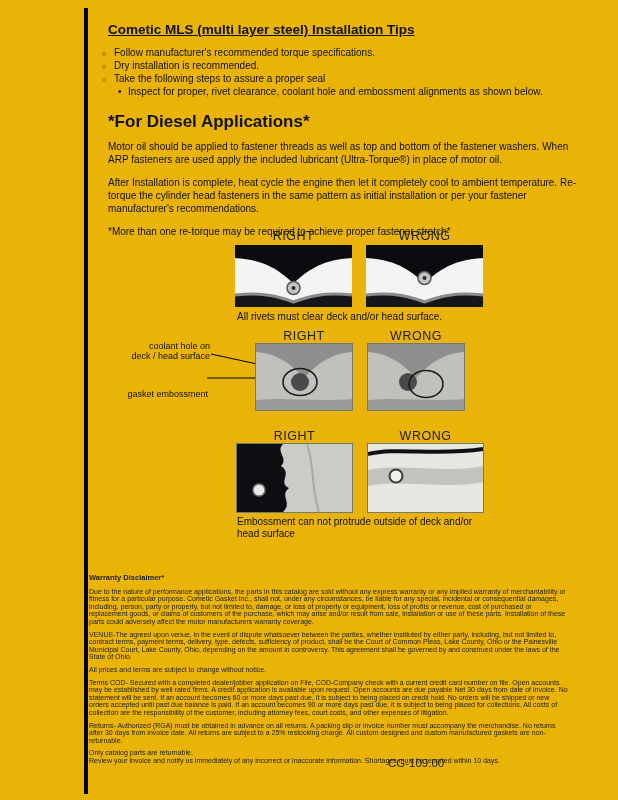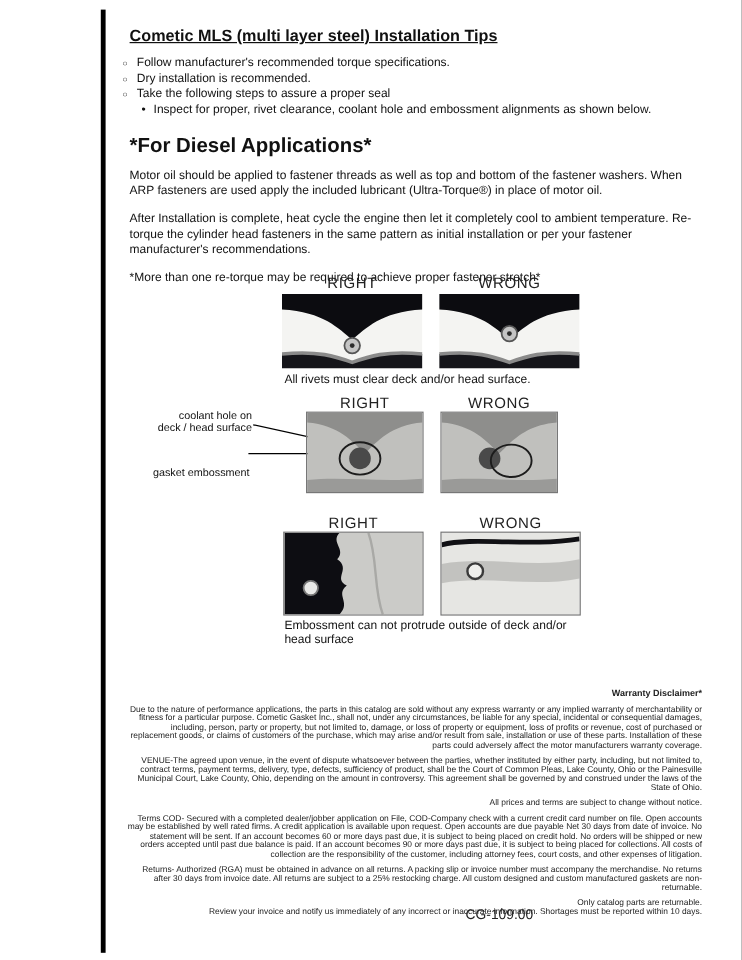--- a/index.html
+++ b/index.html
@@ -1,17 +1,17 @@
 <!DOCTYPE html>
 <html><head>
 <meta charset="utf-8">
 <style>
   html,body{margin:0;padding:0;background:#888;}
   .page{
-    position:relative;width:618px;height:800px;background:#ffffff;
+    position:relative;width:618px;height:800px;background:#eab308;
     font-family:"Liberation Sans", sans-serif;color:#111;overflow:hidden;
     margin:0 auto;
   }
   .left-rule{position:absolute;left:84px;top:8px;width:4px;height:786px;background:#000;}
   .content{position:absolute;left:100px;top:18px;width:500px;}
   .title{font-size:13.5px;font-weight:bold;text-decoration:underline;margin:4px 0 10px 8px;}
   .tips{list-style:none;margin:0;padding:0;font-size:10px;line-height:12px;}
   .tips li{position:relative;padding-left:12px;margin:0 0 1px 2px;}
   .tips li.top::before{content:"\25CB";position:absolute;left:0;top:1px;font-size:7px;}
   .tips li.sub{margin-left:16px;}
@@ -19,21 +19,21 @@
   .diesel-heading{font-size:17px;font-weight:bold;margin:14px 0 8px 8px;}
   .body-text{font-size:10px;line-height:13px;margin:0 0 10px 8px;width:482px;}
   .note{margin-top:2px;}
   .diag-label{position:absolute;font-size:12.5px;letter-spacing:.5px;text-align:center;color:#222;}
   .diag-img{position:absolute;}
   .diag-img svg{display:block;width:100%;height:100%;}
   .bordered{outline:1px solid #777;}
   .diag-caption{position:absolute;font-size:10px;line-height:12px;color:#111;}
   .annot{position:absolute;font-size:9px;line-height:10px;text-align:right;color:#111;}
   .leader-lines{position:absolute;}
-  .legal{position:absolute;left:105px;top:574px;width:480px;font-size:7px;line-height:7.6px;color:#222;text-align:right;}
+  .legal{position:absolute;left:89px;top:574px;width:480px;font-size:7px;line-height:7.6px;color:#222;}
   .legal h3{font-size:7.5px;font-weight:bold;margin:0 0 6px 0;}
   .legal p{margin:0 0 5px 0;}
   .legal p.tight{margin-bottom:0;}
   .footer-code{position:absolute;left:388px;top:757px;font-size:11.5px;color:#222;}
 </style>
 </head>
 <body>
 
 <div class="page">
   <div class="left-rule"></div>

